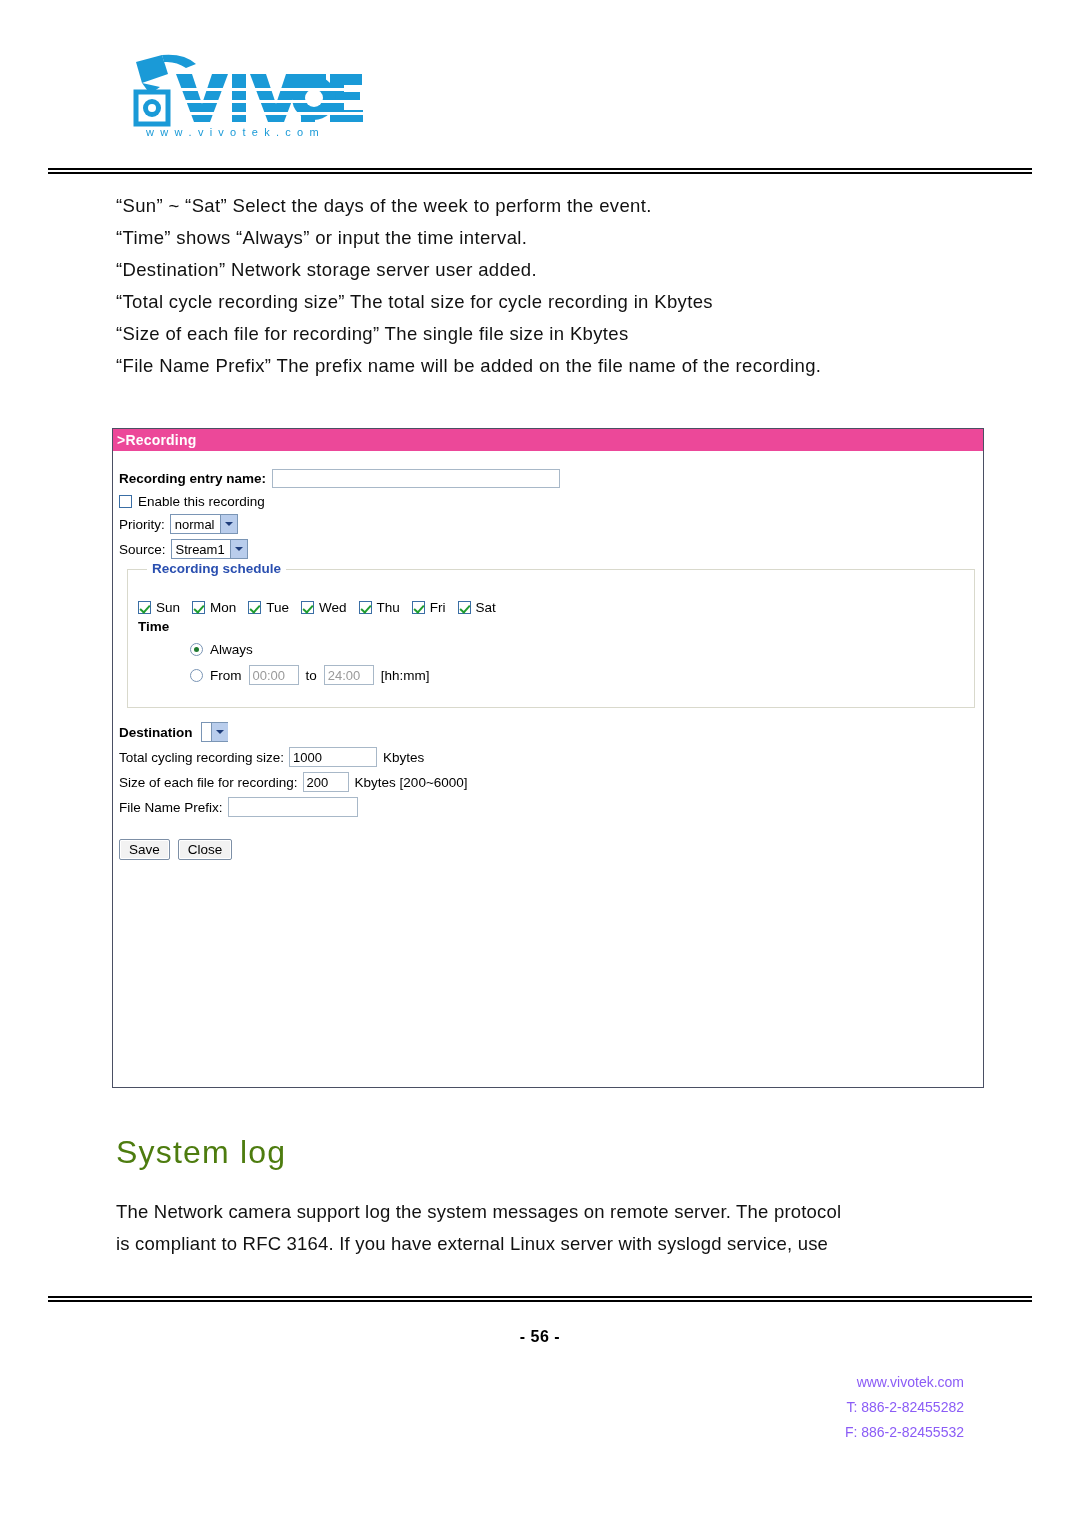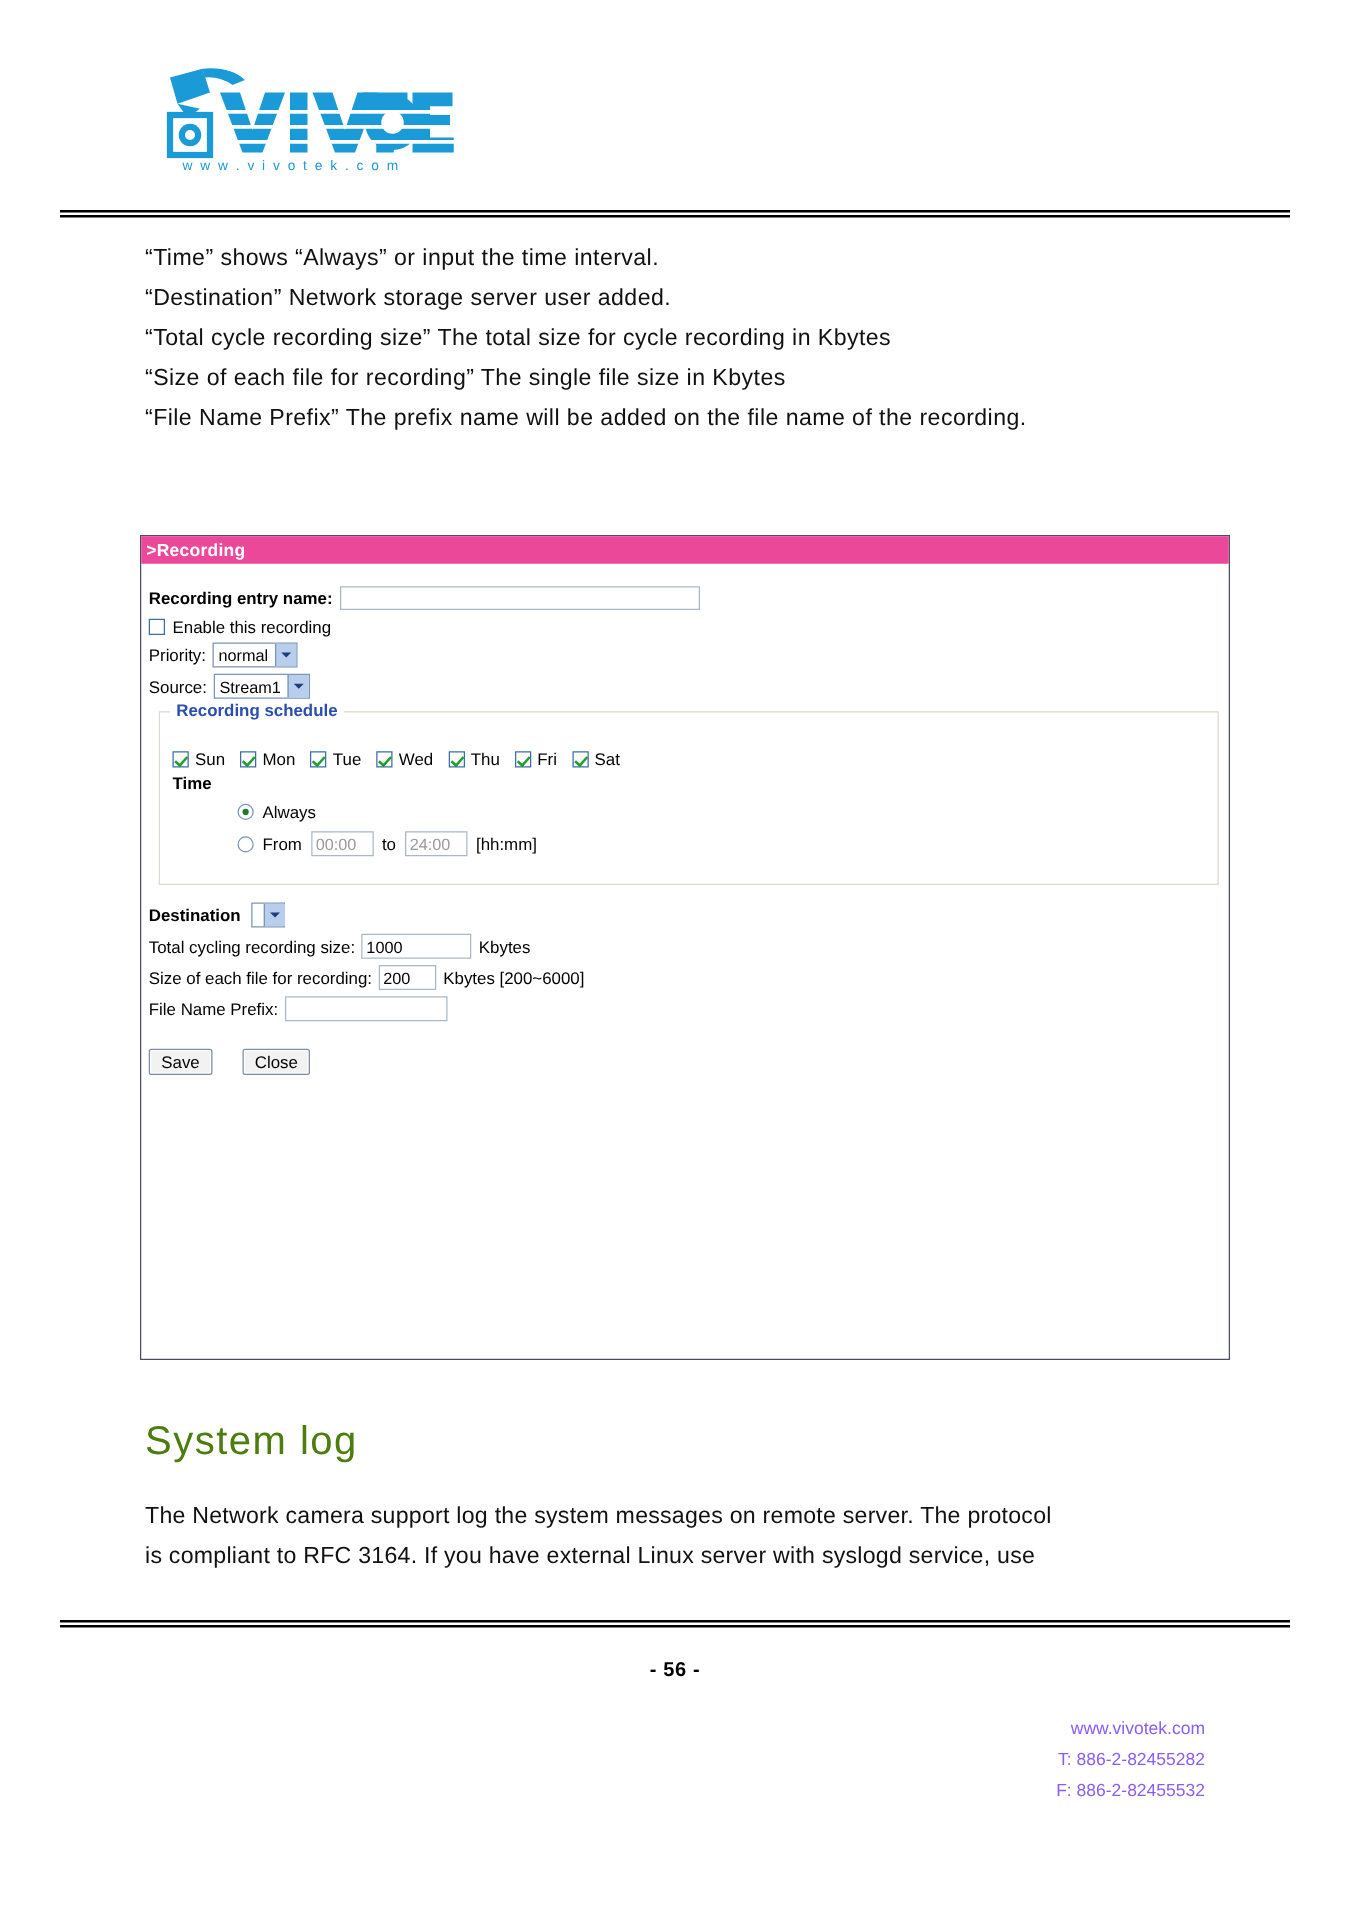--- a/index.html
+++ b/index.html
@@ -190,21 +190,21 @@
   
   .fset {
     margin: 10px 8px 0 8px;
     border: 1px solid #d9d9cc;
     padding: 6px 10px 22px 10px;
     position: relative;
     background: #fff;
   }
   .fset-legend {
     position: absolute;
-    top: -9px; left: 8px;
+    top: -9px; left: 19px;
     background: #fff;
     padding: 0 5px;
     color: #2a4fb0;
     font-weight: bold;
     font-size: 13.5px;
   }
   .days-row {
     display: flex;
     align-items: center;
     margin-top: 24px;
@@ -219,21 +219,21 @@
   .time-label { font-weight: bold; font-size: 13.5px; margin-top: 4px; }
   .time-opt {
     display: flex;
     align-items: center;
     margin-left: 52px;
     margin-top: 8px;
     gap: 7px;
   }
 
   
-  .btns { margin-top: 22px; display: flex; gap: 24px; }
+  .btns { margin-top: 22px; display: flex; gap: 8px; }
   .btn {
     border: 1px solid #7d8fa6;
     background: #f2f2f2;
     font-family: "Liberation Sans", sans-serif;
     font-size: 13.5px;
     padding: 2px 9px;
     color: #000;
     border-radius: 2px;
     box-shadow: inset 0 0 0 1px #ffffff;
     cursor: pointer;
@@ -313,20 +313,21 @@
     <text x="28" y="84" font-family="'Liberation Sans', sans-serif" font-size="11" letter-spacing="1.6" fill="#1a9ad7">w w w . v i v o t e k . c o m</text>
   </svg>
 </div>
 
 <div class="rule" id="rule-top">
   <div class="thick"></div>
     <div class="thin"></div>
 </div>
 
 <div class="doc-lines">
+  <div class="doc-line">“Sun” ~ “Sat” Select the days of the week to perform the event.</div>
   <div class="doc-line">“Time” shows “Always” or input the time interval.</div>
   <div class="doc-line">“Destination” Network storage server user added.</div>
   <div class="doc-line">“Total cycle recording size” The total size for cycle recording in Kbytes</div>
   <div class="doc-line">“Size of each file for recording” The single file size in Kbytes</div>
   <div class="doc-line">“File Name Prefix” The prefix name will be added on the file name of the recording.</div>
 </div>
 
 <div class="panel">
 
   <div class="panel-header">&gt;Recording</div>

